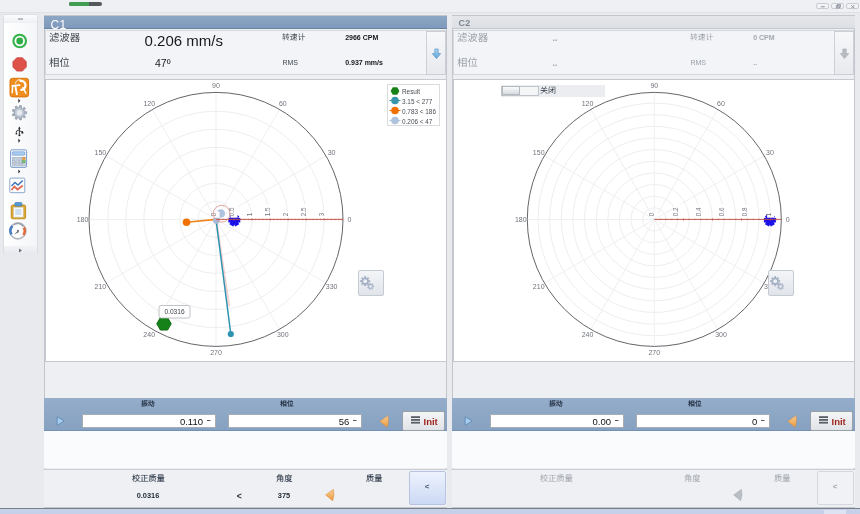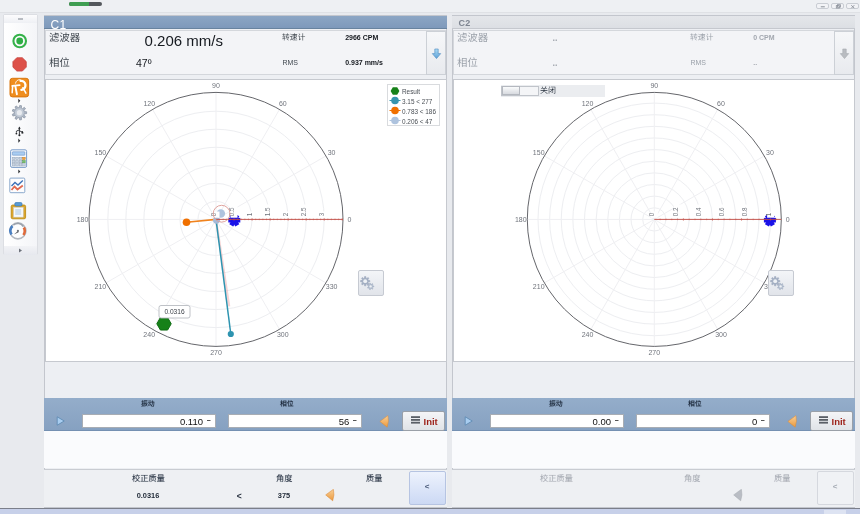--- a/index.html
+++ b/index.html
@@ -123,21 +123,21 @@
     <use href="#g76f8" transform="translate(0.00,9.15) scale(0.01040,-0.01040)" fill="#3f464e"></use>
     <use href="#g4f4d" transform="translate(10.40,9.15) scale(0.01040,-0.01040)" fill="#3f464e"></use>
   </svg>
 <svg style="position:absolute;left:282.2px;top:33.4px;overflow:visible" width="23" height="8">
     <use href="#g8f6c" transform="translate(0.00,6.86) scale(0.00780,-0.00780)" fill="#3f464e"></use>
     <use href="#g901f" transform="translate(7.80,6.86) scale(0.00780,-0.00780)" fill="#3f464e"></use>
     <use href="#g8ba1" transform="translate(15.60,6.86) scale(0.00780,-0.00780)" fill="#3f464e"></use>
   </svg>
 <div class="abs" style="left:282.4px;top:58.5px;font-size:7px;color:#3f464e">RMS</div>
 <div class="abs" style="left:144.6px;top:31.5px;font-size:15px;color:#15191f;width:110px">0.206 mm/s</div>
-<div class="abs" style="left:136px;top:56.5px;font-size:10.5px;color:#15191f">47º</div>
+<div class="abs" style="left:155px;top:56.5px;font-size:10.5px;color:#15191f">47º</div>
 <div class="abs" style="left:345.2px;top:33.5px;font-size:7px;font-weight:bold;color:#15191f">2966 CPM</div>
 <div class="abs" style="left:345.2px;top:58.5px;font-size:7px;font-weight:bold;color:#15191f">0.937 mm/s</div>
 <div class="abs" style="left:453px;top:30px;width:401px;height:45px;background:#f3f4f7;border:1px solid #d4d7dc"></div>
 <div class="abs" style="left:833.5px;top:30.5px;width:20.5px;height:44px;background:linear-gradient(#f6f7f9,#e8eaee);border:1px solid #ccd0d6"></div>
 <svg class="abs" style="left:833.5px;top:30.5px" width="21" height="44">
     <path d="M8.8 18 h3.4 v4.6 h2.5 l-4.2 5 l-4.2 -5 h2.5 Z" fill="#b9bcc1" stroke="#a5a9ae" stroke-width="0.6"></path>
   </svg>
 <svg style="position:absolute;left:456.6px;top:31.5px;overflow:visible" width="31" height="11">
     <use href="#g6ee4" transform="translate(0.00,9.15) scale(0.01040,-0.01040)" fill="#9aa0a9"></use>
     <use href="#g6ce2" transform="translate(10.40,9.15) scale(0.01040,-0.01040)" fill="#9aa0a9"></use>

